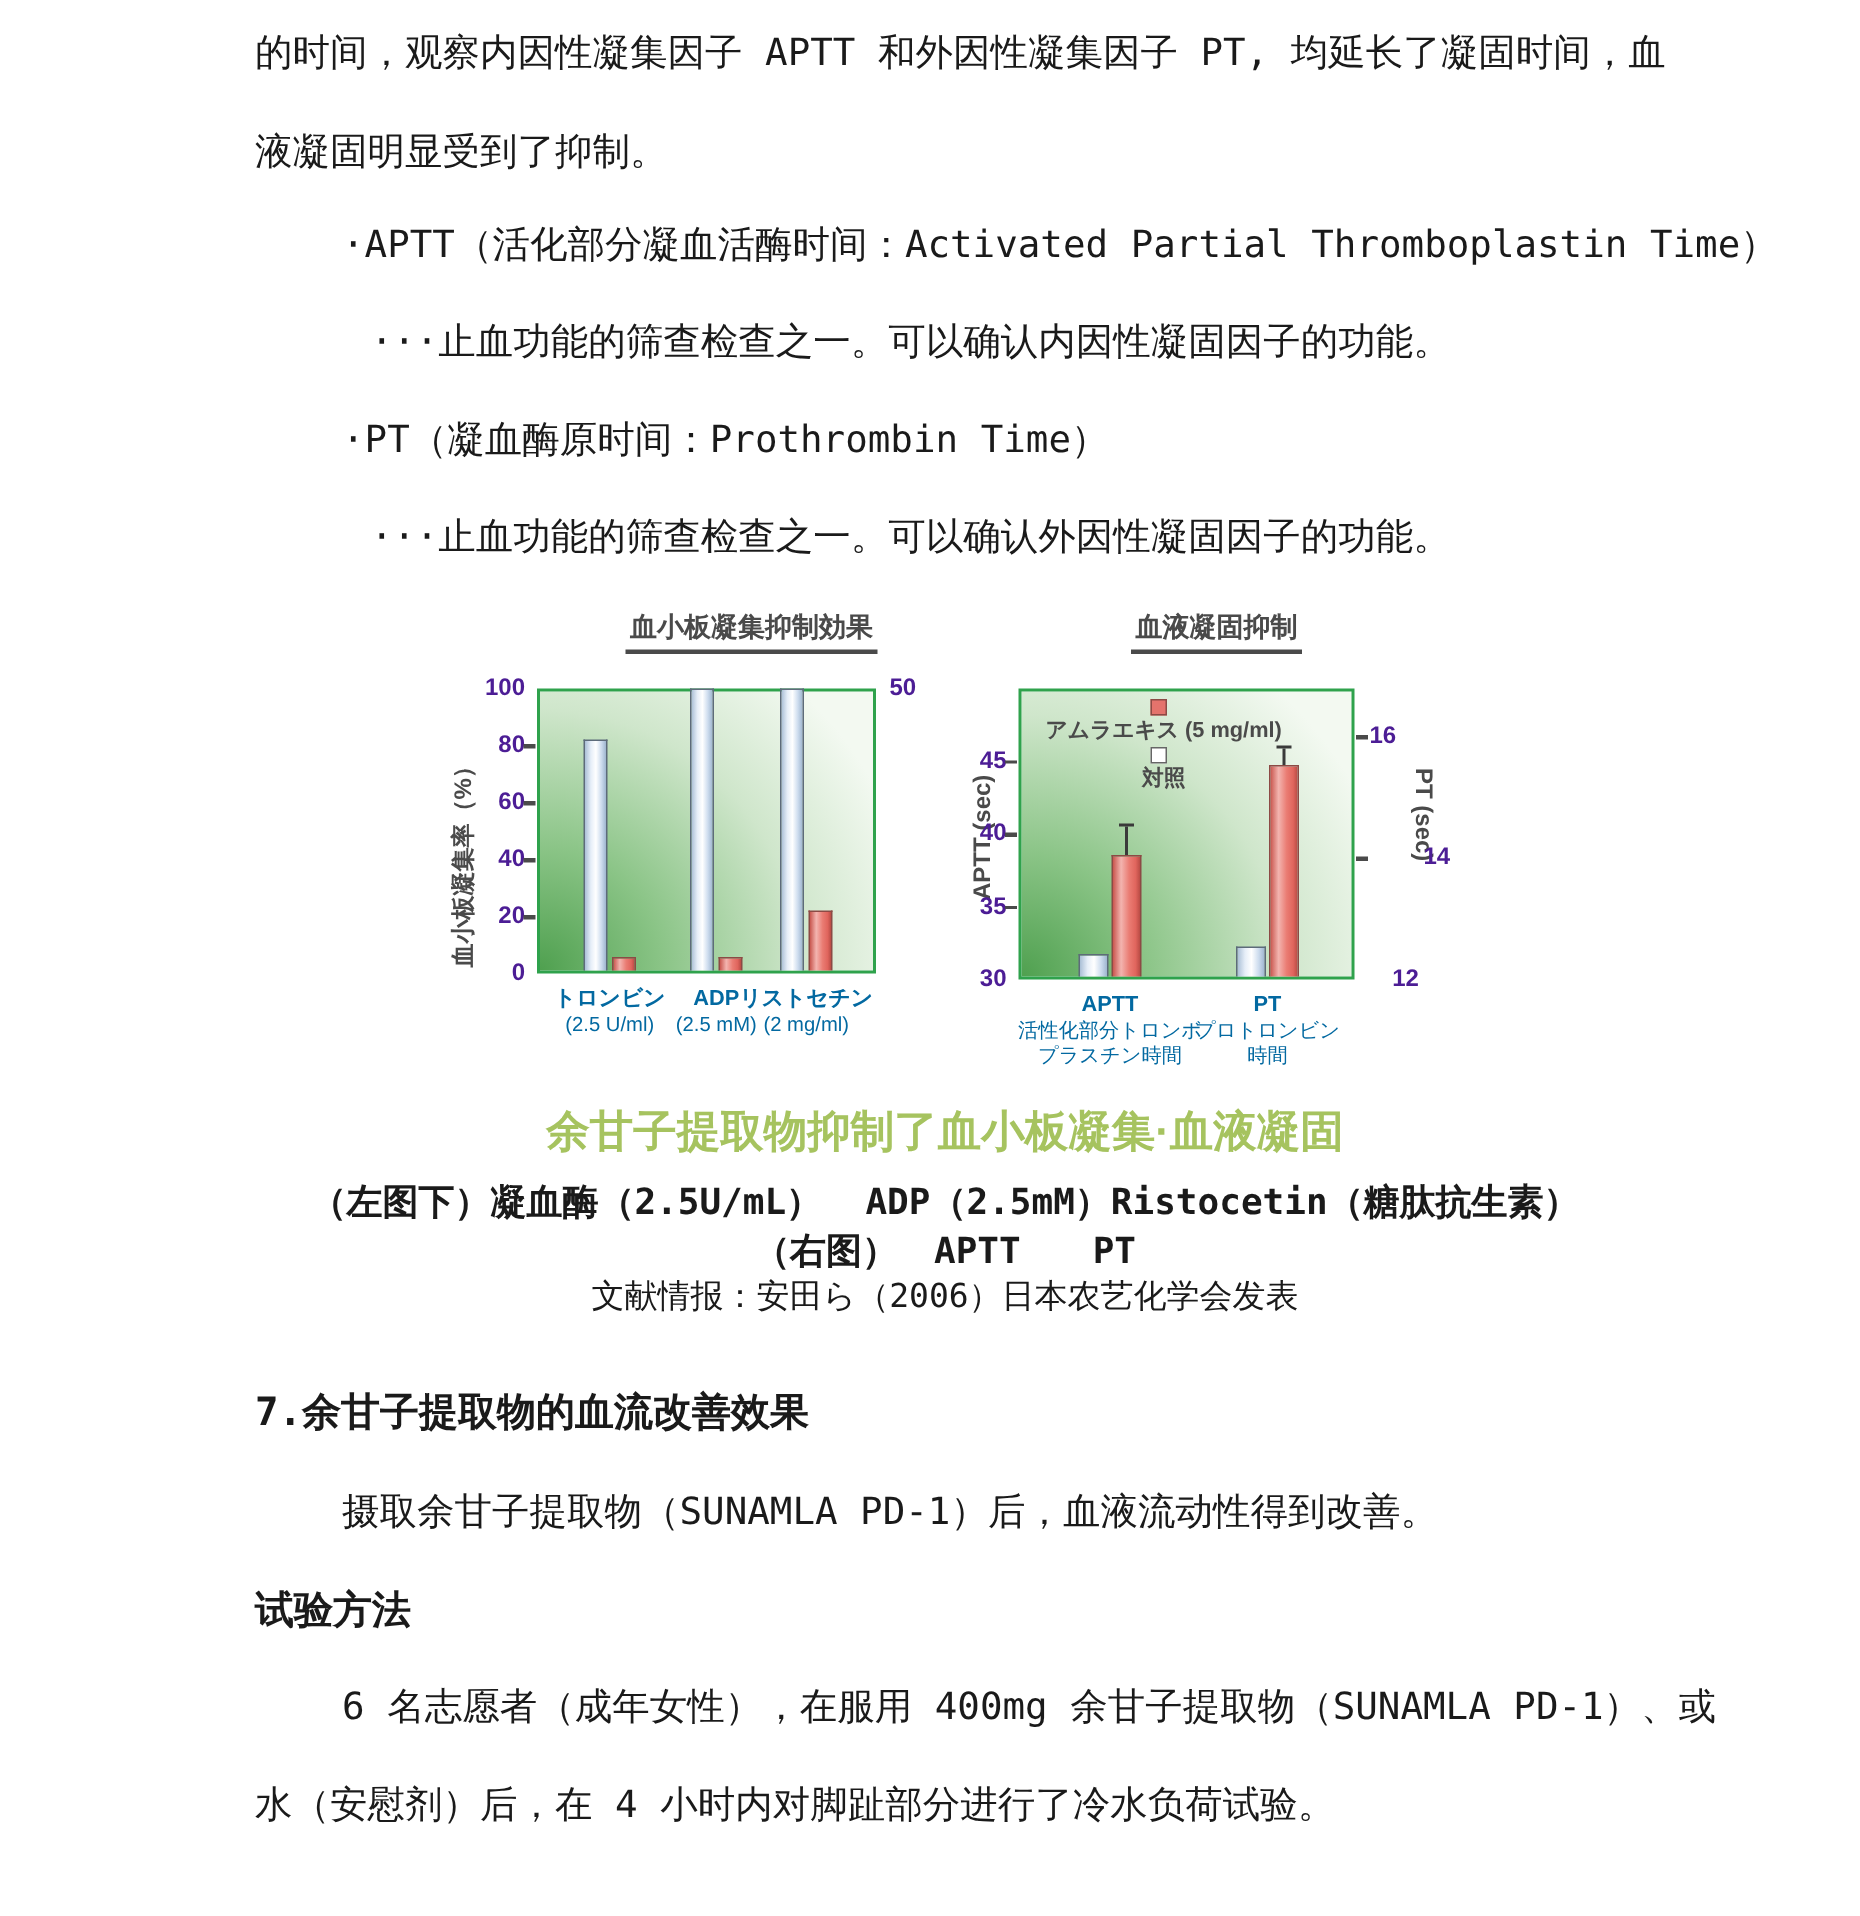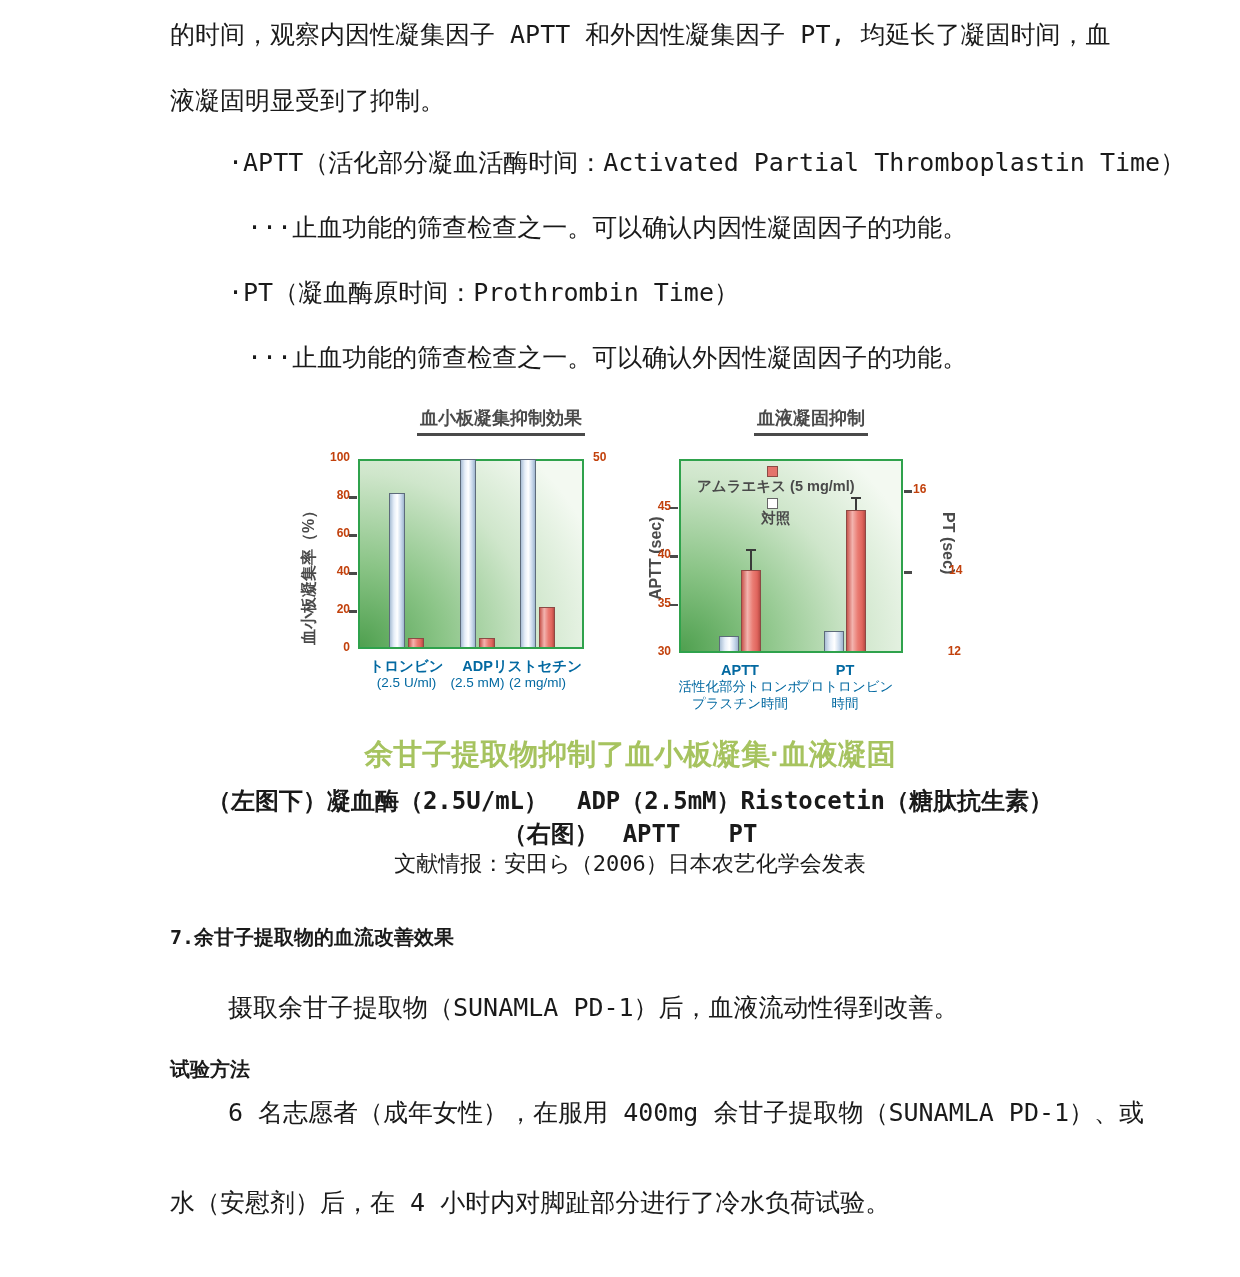--- a/index.html
+++ b/index.html
@@ -4,21 +4,21 @@
 <style>
   html,body { margin:0; padding:0; background:#ffffff; }
   #page {
     position:relative; width:1240px; height:1234px; background:#ffffff;
     overflow:hidden;
     font-family:"DejaVu Sans Mono","DejaVu Sans",sans-serif;
     color:#1a1a1a;
   }
   .abs { position:absolute; }
   .bt  { font-size:25px; white-space:nowrap; }           
-  .bt-b{ font-size:20px; font-weight:bold; white-space:nowrap; }
+  .bt-b{ font-size:26px; font-weight:bold; white-space:nowrap; }
   .cap { font-size:24px; font-weight:bold; white-space:pre; text-align:center; }
   .cap-src { font-size:22px; font-weight:normal; white-space:pre; text-align:center; }
   .center-line { left:10px; width:1240px; }
   .green-caption {
     left:10px; width:1240px; text-align:center;
     font-size:29px; font-weight:bold; color:#a6c35f;
     font-family:"Liberation Sans",sans-serif; white-space:nowrap;
   }
   .chart-title {
     font-family:"Liberation Sans",sans-serif; color:#4a4a4a;
@@ -32,21 +32,21 @@
   }
   .vlabel    { transform:rotate(-90deg); transform-origin:left top; }
   .vlabel-cw { transform:rotate(90deg);  transform-origin:left top; }
   .plot {
     position:absolute; box-sizing:border-box;
     border:2px solid #2fa24c;
     background:radial-gradient(circle at 0% 100%, #4fa04f 0%, #8ac486 28%, #cfe6cb 60%, #f3f9f1 88%);
   }
   .tick-label {
     position:absolute; font-family:"Liberation Sans",sans-serif;
-    font-size:12px; font-weight:bold; color:#c2410c; white-space:nowrap;
+    font-size:16px; font-weight:bold; color:#4c1d95; white-space:nowrap;
   }
   .tick-dash { position:absolute; height:2.5px; background:#4a4a4a; }
   .bar { position:absolute; bottom:0; box-sizing:border-box; }
   .bar-blue {
     background:linear-gradient(90deg,#aabfd6 0%,#e6eef8 28%,#ffffff 52%,#cddcee 78%,#9fb6cf 100%);
     border:1.5px solid #5d6b7a; border-bottom:none;
   }
   .bar-red {
     background:linear-gradient(90deg,#c9574f 0%,#f3b4af 30%,#ea7c73 60%,#e0655d 84%,#b94c45 100%);
     border:1.5px solid #8c4a45; border-bottom:none;
@@ -120,21 +120,21 @@
   </div>
 
   <div class="green-caption abs" style="top:735px">余甘子提取物抑制了血小板凝集·血液凝固</div>
   <div class="cap abs center-line" style="top:785px">（左图下）凝血酶（2.5U/mL）  ADP（2.5mM）Ristocetin（糖肽抗生素）</div>
   <div class="cap abs center-line" style="top:818px">（右图）　APTT　　PT</div>
   <div class="cap-src abs center-line" style="top:849px">文献情报：安田ら（2006）日本农艺化学会发表</div>
 
   <div class="bt-b abs" style="left:170px;top:924px">7.余甘子提取物的血流改善效果</div>
   <div class="bt abs" style="left:228px;top:991px">摄取余甘子提取物（SUNAMLA PD-1）后，血液流动性得到改善。</div>
   <div class="bt-b abs" style="left:170px;top:1056px">试验方法</div>
-  <div class="bt abs" style="left:228px;top:1096px">6 名志愿者（成年女性），在服用 400mg 余甘子提取物（SUNAMLA PD-1）、或</div>
+  <div class="bt abs" style="left:228px;top:1121px">6 名志愿者（成年女性），在服用 400mg 余甘子提取物（SUNAMLA PD-1）、或</div>
   <div class="bt abs" style="left:170px;top:1186px">水（安慰剂）后，在 4 小时内对脚趾部分进行了冷水负荷试验。</div>
 
   <div class="bt-b abs center-line" style="top:1237px;text-align:center;font-size:25px">余甘子提取物的体温恢复效果试验</div>
 
 <div class="tick-label" style="left: 292px; width: 58px; top: 640px; text-align: right; position: absolute;">0</div>
     <div class="tick-label" style="left: 292px; width: 58px; top: 602px; text-align: right; position: absolute;">20</div>
     <div class="tick-dash" style="position: absolute; left: 349px; width: 8px; top: 610px;"></div>
     <div class="tick-label" style="left: 292px; width: 58px; top: 564px; text-align: right; position: absolute;">40</div>
     <div class="tick-dash" style="position: absolute; left: 349px; width: 8px; top: 572px;"></div>
     <div class="tick-label" style="left: 292px; width: 58px; top: 526px; text-align: right; position: absolute;">60</div>
@@ -155,21 +155,21 @@
       <div class="l2">(2 mg/ml)</div>
     </div>
     <div class="tick-label" style="position: absolute; left: 613px; width: 58px; top: 644px; text-align: right;">30</div>
     <div class="tick-label" style="position: absolute; left: 613px; width: 58px; top: 595.5px; text-align: right;">35</div>
     <div class="tick-dash" style="position: absolute; left: 670px; width: 8px; top: 603.5px;"></div>
     <div class="tick-label" style="position: absolute; left: 613px; width: 58px; top: 547px; text-align: right;">40</div>
     <div class="tick-dash" style="position: absolute; left: 670px; width: 8px; top: 555px;"></div>
     <div class="tick-label" style="position: absolute; left: 613px; width: 58px; top: 498.5px; text-align: right;">45</div>
     <div class="tick-dash" style="position: absolute; left: 670px; width: 8px; top: 506.5px;"></div>
     <div class="tick-label" style="position: absolute; left: 593px; width: 58px; top: 450px; text-align: left;">50</div>
-    <div class="tick-label" style="position: absolute; left: 913px; width: 48px; top: 644px; text-align: right;">12</div>
+    <div class="tick-label" style="position: absolute; left: 913px; width: 48px; top: 644px; text-align: center;">12</div>
     <div class="tick-label" style="position: absolute; left: 913px; width: 48px; top: 563.167px; text-align: left; margin-left: 36px;">14</div>
     <div class="tick-dash" style="position: absolute; left: 904px; width: 8px; top: 571.167px;"></div>
     <div class="tick-label" style="position: absolute; left: 913px; width: 48px; top: 482.333px; text-align: left;">16</div>
     <div class="tick-dash" style="position: absolute; left: 904px; width: 8px; top: 490.333px;"></div>
     <div class="xlab" style="left: 740px; top: 661px;">
       <div class="l1">APTT</div>
       <div class="l2">活性化部分トロンボ</div>
       <div class="l2">プラスチン時間</div>
     </div>
     <div class="xlab" style="left: 845px; top: 661px;">

